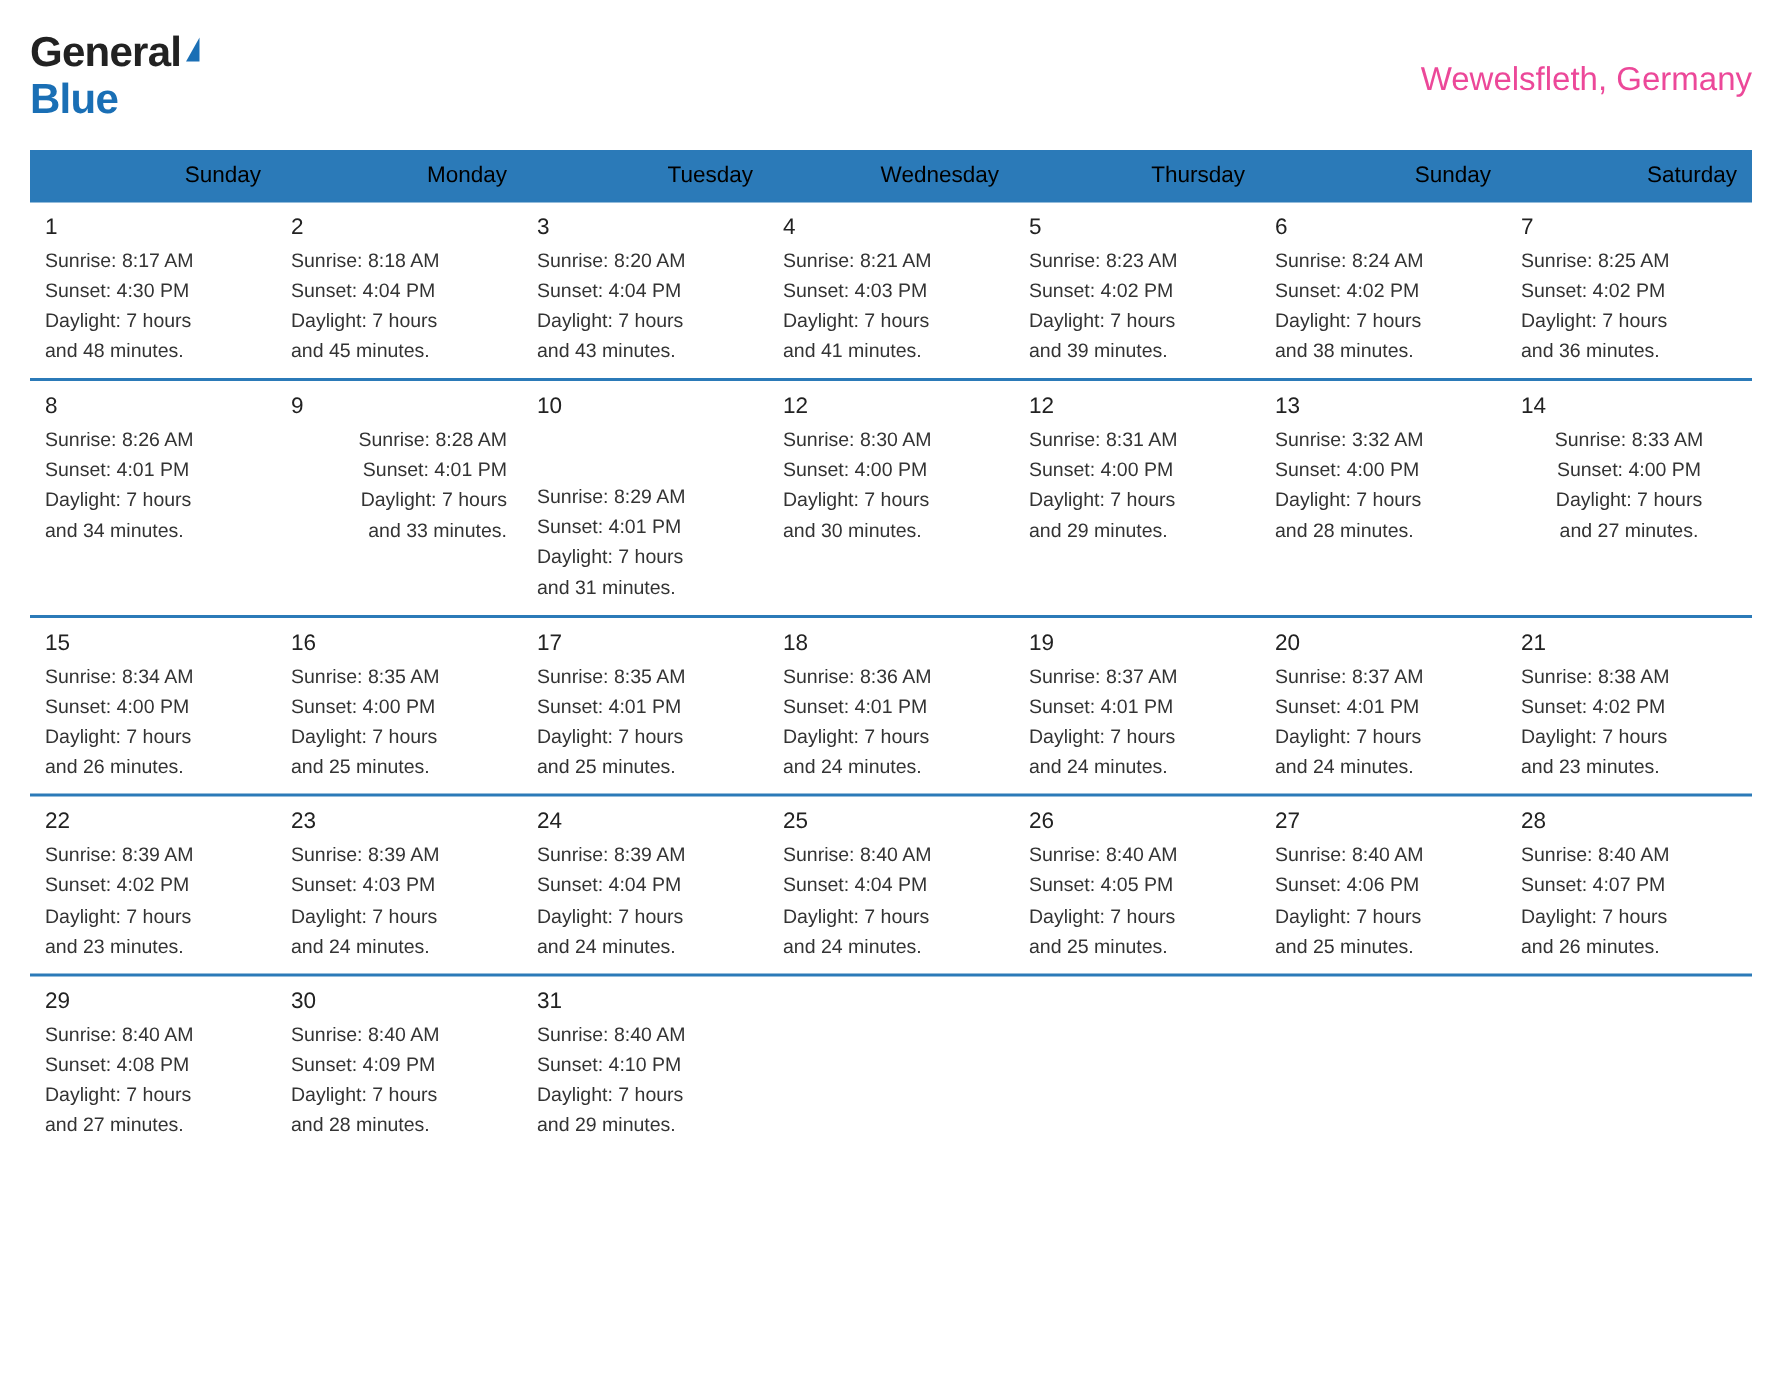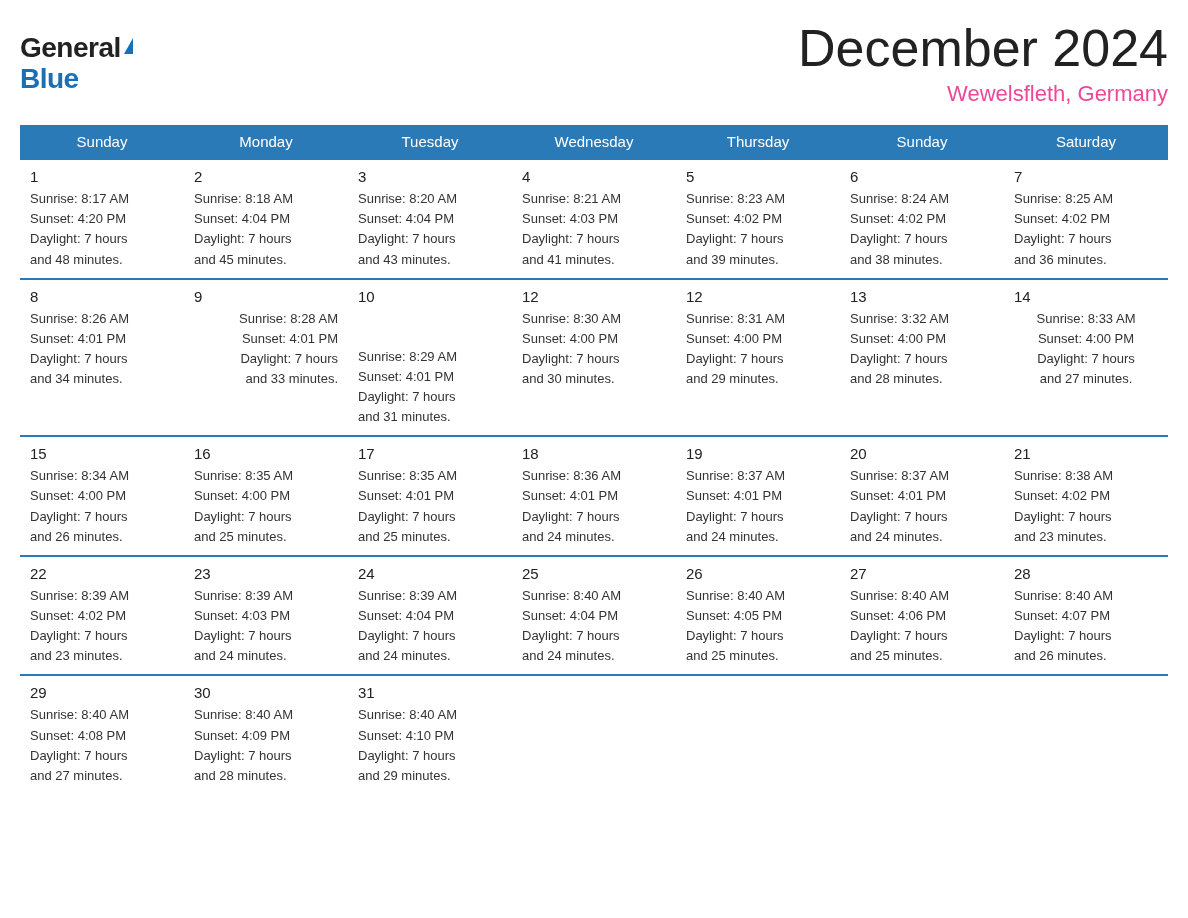--- a/index.html
+++ b/index.html
@@ -62,25 +62,25 @@
     }
     table {
       width: 100%;
       border-collapse: collapse;
       table-layout: fixed;
     }
     thead tr {
       background-color: #2b7ab8;
     }
     thead th {
-      color: #ffffff;
+      color: #000000;
       font-size: 15px;
       font-weight: normal;
       padding: 8px 10px;
-      text-align: center;
+      text-align: right;
       border: none;
     }
     tbody tr {
       border-top: 2px solid #2b7ab8;
     }
     tbody td {
       vertical-align: top;
       padding: 8px 10px;
       font-size: 13px;
       color: #222;
@@ -108,21 +108,20 @@
 
 <div class="header">
   <div class="logo">
     <div style="display:flex;align-items:center;">
       <span class="logo-general">General</span>
       <span class="logo-triangle"></span>
     </div>
     <span class="logo-blue">Blue</span>
   </div>
   <div class="title-block">
-    <div class="month-title">December 2024</div>
     <div class="location">Wewelsfleth, Germany</div>
   </div>
 </div>
 
 <table>
   <thead>
     <tr>
     <th>Sunday</th>
         <th>Monday</th>
         <th>Tuesday</th>
@@ -130,21 +129,21 @@
         <th>Thursday</th>
         <th>Sunday</th>
         <th>Saturday</th>
       </tr>
   </thead>
   <tbody id="calendar-body">
   <tr>
         <td>
           <span class="day-number">1</span>
           <div class="day-info" style="white-space: pre-line;">Sunrise: 8:17 AM
-Sunset: 4:20 PM
+Sunset: 4:30 PM
 Daylight: 7 hours
 and 48 minutes.</div>
         </td>
         <td>
           <span class="day-number">2</span>
           <div class="day-info" style="white-space: pre-line;">Sunrise: 8:18 AM
 Sunset: 4:04 PM
 Daylight: 7 hours
 and 45 minutes.</div>
         </td>

